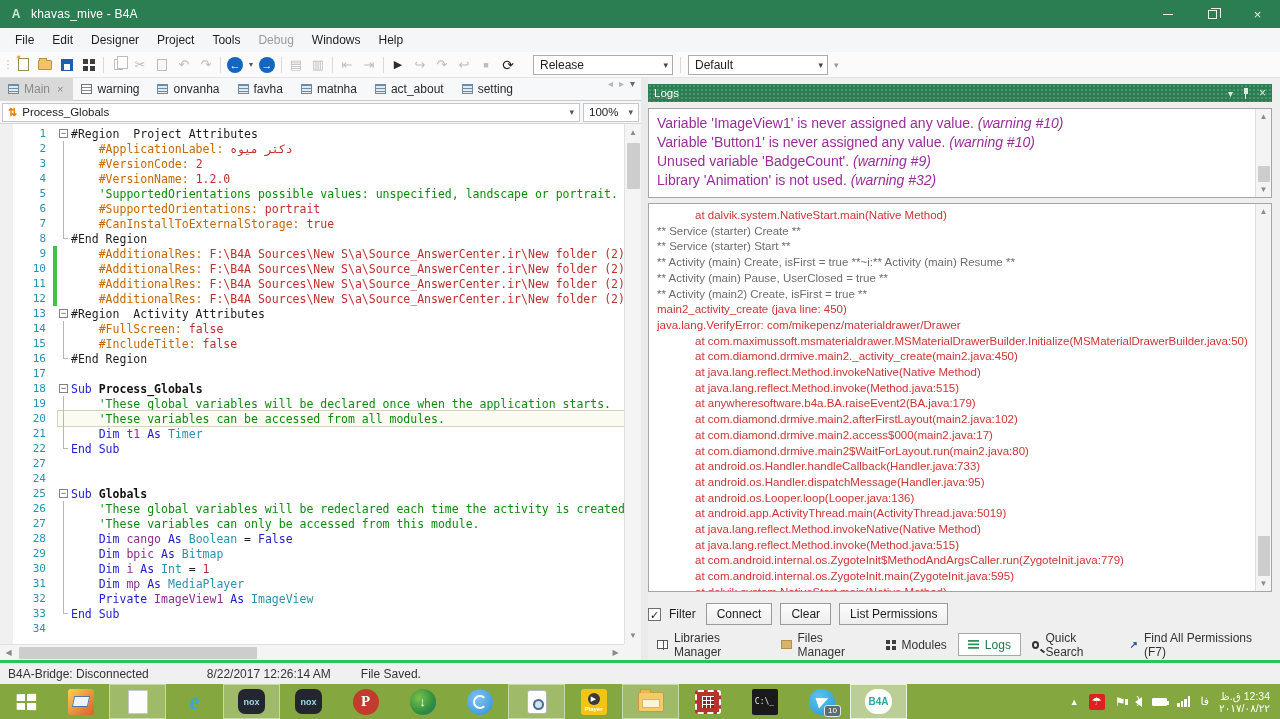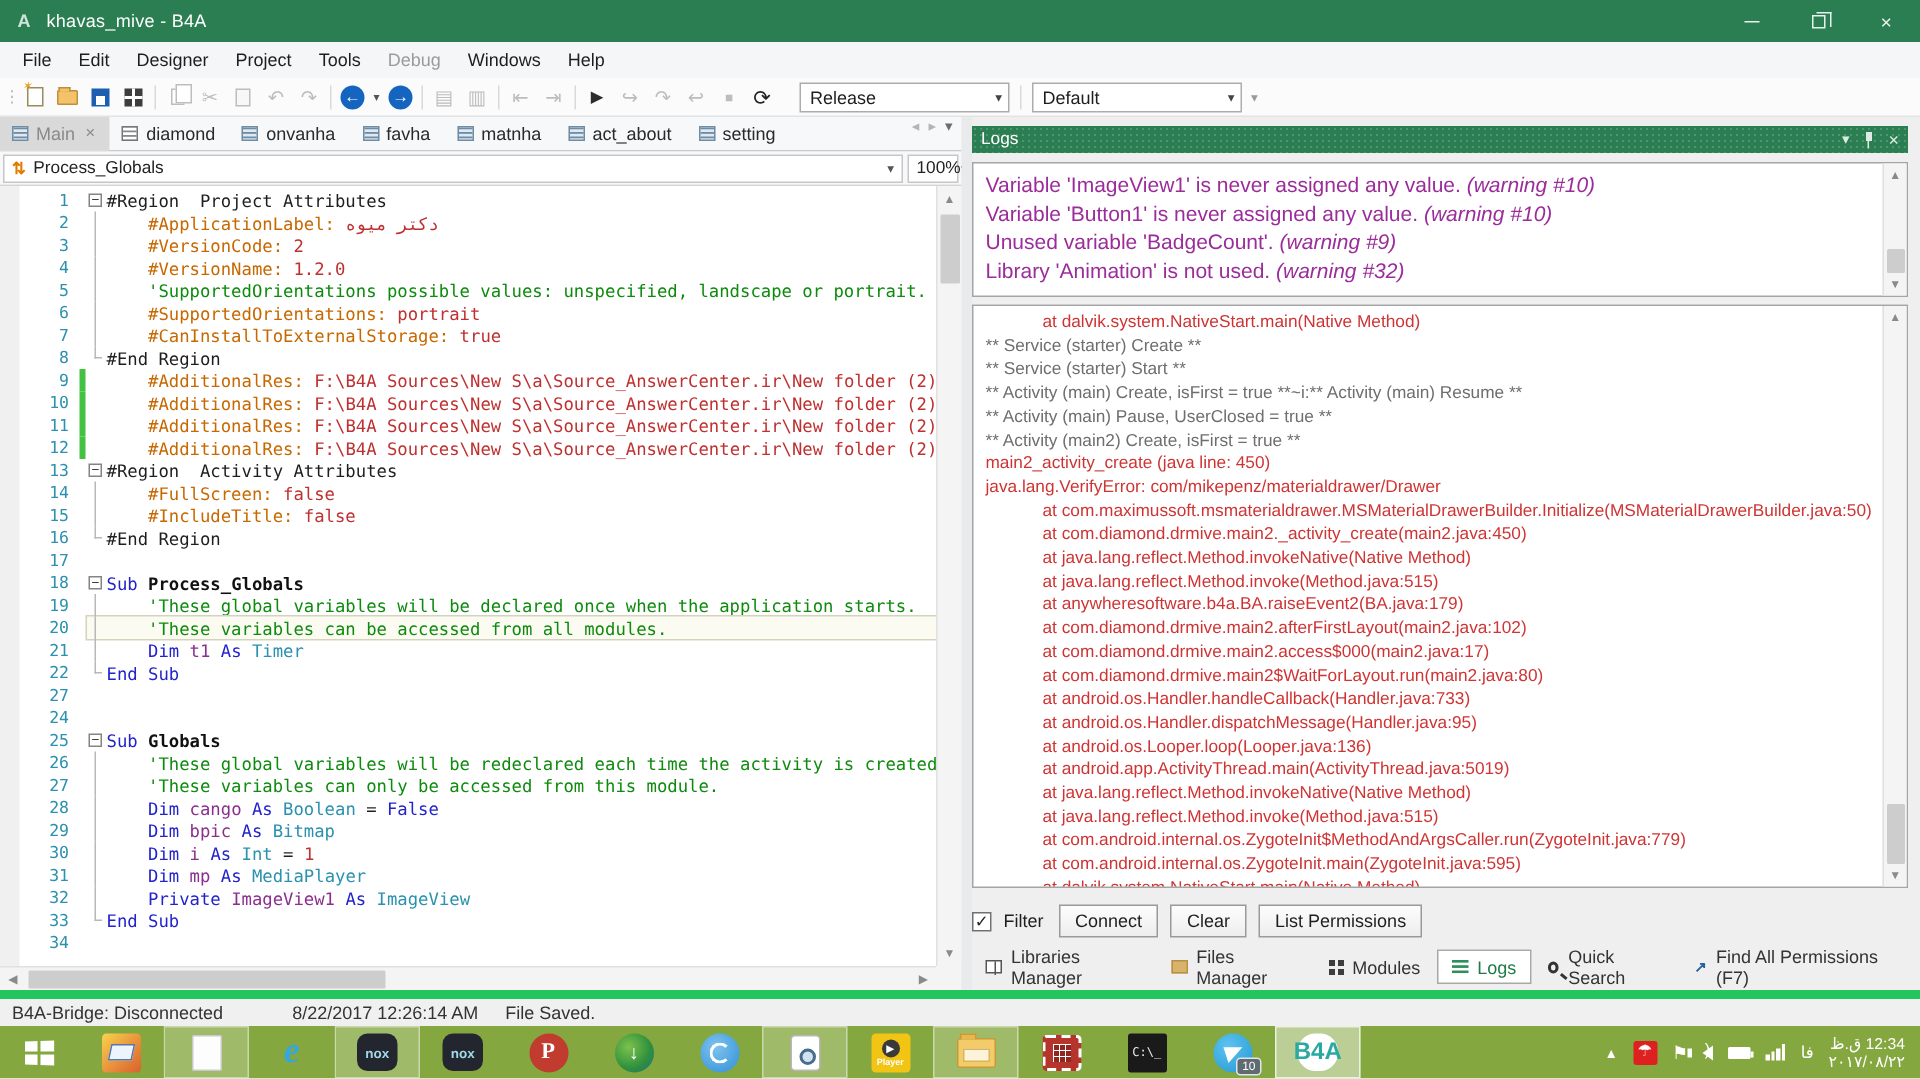--- a/index.html
+++ b/index.html
@@ -58,21 +58,21 @@
       linear-gradient(#6f8ca5 1px, transparent 1px) 0 3px/100% 3px,
       #dfe9f2; }
   .tab-ic.designer { background:linear-gradient(#8a8a8a 1px, transparent 1px) 0 2px/100% 3px, #fff; border-color:#777; }
   .tab-nav { margin-left:auto; display:flex; align-items:center; gap:6px; padding-right:6px; color:#b5b5b5; font-size:10px; }
   .tab-nav .drop { color:#6d6d6d; }
 
   
   .editor-head { height:22px; display:flex; align-items:center; background:#f7f8f9; padding:1px 2px; gap:3px; }
   .ed-combo { height:19px; border:1px solid #c6c6c6; background:#fff; display:flex; align-items:center; font-size:11.5px; padding:0 5px; color:#222; }
   .ed-combo.nav { flex:1; gap:5px; }
-  .ed-combo.zoom { width:34px; }
+  .ed-combo.zoom { width:56px; }
   .ed-combo .arrow { margin-left:auto; font-size:9px; color:#555; }
   .sub-ic { color:#e07b00; font-size:11px; font-weight:bold; }
 
   
   .code-wrap { flex:1; display:flex; min-height:0; border-top:1px solid #d5d5d5; background:#fff; }
   .code-margin { width:13px; background:#f0f0f0; }
   .code-lines { flex:1; padding-top:2px; overflow:hidden; font-family:"DejaVu Sans Mono", monospace; font-size:11.5px; }
   .cl { height:15px; display:flex; align-items:center; }
   .ln { width:40px; text-align:right; padding-right:7px; color:#2b91af; font-size:11px; flex:0 0 auto; }
   .chg { width:5px; height:15px; flex:0 0 auto; }
@@ -128,21 +128,21 @@
   .bt-book::after { content:""; position:absolute; left:5px; top:0; width:1px; height:9px; background:#555; }
   .bt-folder { width:12px; height:9px; background:#d8b36c; border:1px solid #b99043; }
   .bt-modules { width:10px; height:10px; display:grid; grid-template:4px 4px / 4px 4px; gap:2px; }
   .bt-modules i { background:#3d3d3d; }
   .bt-list { width:11px; height:9px; background:linear-gradient(#2f8f5b 2px, transparent 2px) 0 0/100% 3.5px; }
   .bt-search { width:8px; height:8px; border:2px solid #333; border-radius:50%; position:relative; }
   .bt-search::after { content:""; position:absolute; left:6px; top:7px; width:5px; height:2px; background:#333; transform:rotate(40deg); }
   .bt-ref { font-size:10px; color:#2a5f9e; font-weight:bold; }
 
   
-  .statusbar { height:24px; background:#f0f0f0; border-top:6px solid #22c55e; display:flex; align-items:center; font-size:12px; color:#333; padding-left:8px; gap:26px; flex:0 0 auto;text-align:right; }
+  .statusbar { height:24px; background:#f0f0f0; border-top:3px solid #22c55e; display:flex; align-items:center; font-size:12px; color:#333; padding-left:8px; gap:38px; flex:0 0 auto;text-align:right; }
   .statusbar .ts { margin-left:20px; } .statusbar .fs { margin-left:-8px; }
 
   
   .taskbar { height:35px; background:#84a73f; display:flex; align-items:stretch; flex:0 0 auto; }
   .tb-item { width:57px; display:flex; align-items:center; justify-content:center; position:relative; }
   .tb-item.open { background:rgba(255,255,255,.22); box-shadow:inset 0 0 0 1px rgba(255,255,255,.45); }
   .tb-item.active { background:rgba(255,255,255,.45); box-shadow:inset 0 0 0 1px rgba(255,255,255,.7); }
   .start { width:52px; }
   .win-logo { width:20px; height:16px; display:grid; grid-template:7px 7px / 9px 9px; gap:1.5px; transform:perspective(60px) rotateY(-14deg); }
   .win-logo i { background:#fff; }
@@ -163,21 +163,21 @@
   .ic-player .plabel { font-size:6px; color:#fff; font-weight:bold; margin-top:1px; }
   .ic-explorer { width:26px; height:20px; background:#f3cb68; border:1px solid #c79b3b; border-radius:2px; position:relative; }
   .ic-explorer::before { content:""; position:absolute; top:-4px; left:1px; width:9px; height:3px; background:#e8b84f; border:1px solid #c79b3b; border-bottom:none; }
   .ic-explorer::after { content:""; position:absolute; left:3px; top:6px; right:3px; bottom:3px; background:#fdf3d8; border:1px solid #d8b465; }
   .ic-redgrid { background:#b5342c; border:2px dashed #fff; width:26px; height:24px; }
   .ic-redgrid::after { content:""; display:block; width:12px; height:12px; margin:3px auto; background:linear-gradient(#fff 1px, transparent 1px) 0 0/100% 4px, linear-gradient(90deg,#fff 1px, transparent 1px) 0 0/4px 100%, #8f2620; }
   .ic-cmd { background:#1a1a1a; border-radius:2px; color:#e8e8e8; font-size:8px; font-family:"DejaVu Sans Mono",monospace; }
   .ic-telegram { background:radial-gradient(circle at 38% 32%, #5cc3f0, #2499d2); border-radius:50%; }
   .ic-telegram::after { content:""; width:0; height:0; border-left:12px solid #fff; border-top:4px solid transparent; border-bottom:7px solid transparent; transform:rotate(-18deg); margin-left:3px; }
   .badge { position:absolute; right:9px; bottom:2px; background:#5f6b72; color:#fff; font-size:8px; border-radius:3px; padding:0 3px; line-height:10px; border:1px solid #dfe5e8; }
-  .ic-b4a { background:#fff; color:#2ba8a0; font-size:16px; font-weight:bold; width:27px; height:25px; border-radius:12px; }
+  .ic-b4a { background:#fff; color:#2ba8a0; font-size:10px; font-weight:bold; width:27px; height:25px; border-radius:12px; }
 
   .tray { margin-left:auto; display:flex; align-items:center; gap:10px; padding-right:10px; color:#fff; }
   .tray-chevron { font-size:9px; color:#fff; }
   .ic-avira { width:16px; height:16px; background:#df2020; border-radius:2px; color:#fff; font-size:11px; text-align:center; line-height:15px; }
   .ic-flag { font-size:12px; color:#fff; }
   .ic-speaker { width:0; height:0; border-top:5px solid transparent; border-bottom:5px solid transparent; border-right:7px solid #fff; position:relative; }
   .ic-speaker::before { content:""; position:absolute; right:7px; top:-3px; width:3px; height:6px; background:#fff; }
   .ic-speaker::after { content:")"; position:absolute; left:1px; top:-8px; color:#fff; font-size:11px; }
   .ic-battery { width:15px; height:8px; border:1px solid #fff; border-radius:1px; position:relative; background:#fff; }
   .ic-battery::after { content:""; position:absolute; right:-3px; top:2px; width:2px; height:4px; background:#fff; }
@@ -281,21 +281,21 @@
 
     <div class="left-pane">
       <div class="doc-tabs" id="docTabs">
           <div class="dtab active">
             <span class="tab-ic"></span>
             <span>Main</span>
             <span class="close">×</span>
           </div>
           <div class="dtab">
             <span class="tab-ic designer"></span>
-            <span>diamond</span>
+            <span>warning</span>
           </div>
           <div class="dtab">
             <span class="tab-ic"></span>
             <span>onvanha</span>
           </div>
           <div class="dtab">
             <span class="tab-ic"></span>
             <span>favha</span>
           </div>
           <div class="dtab">

